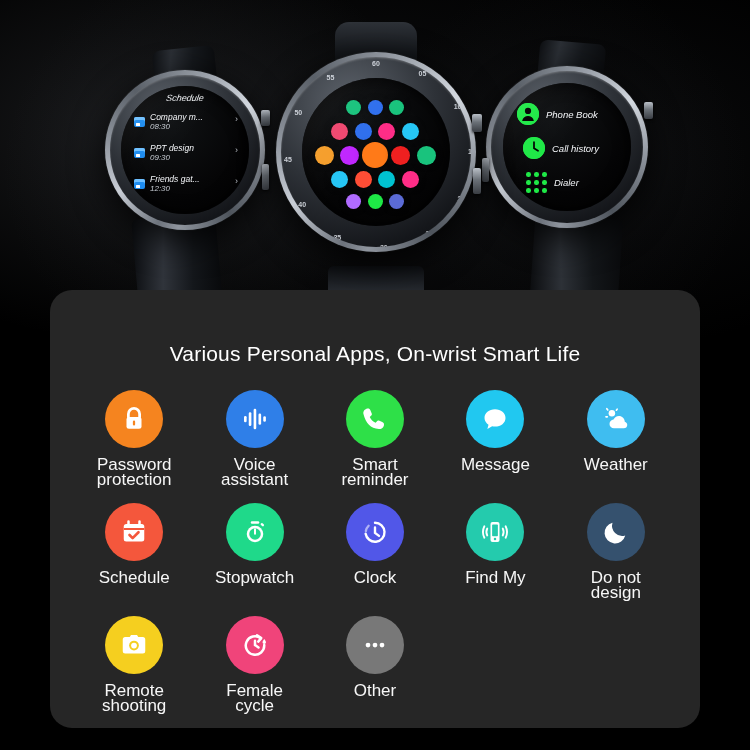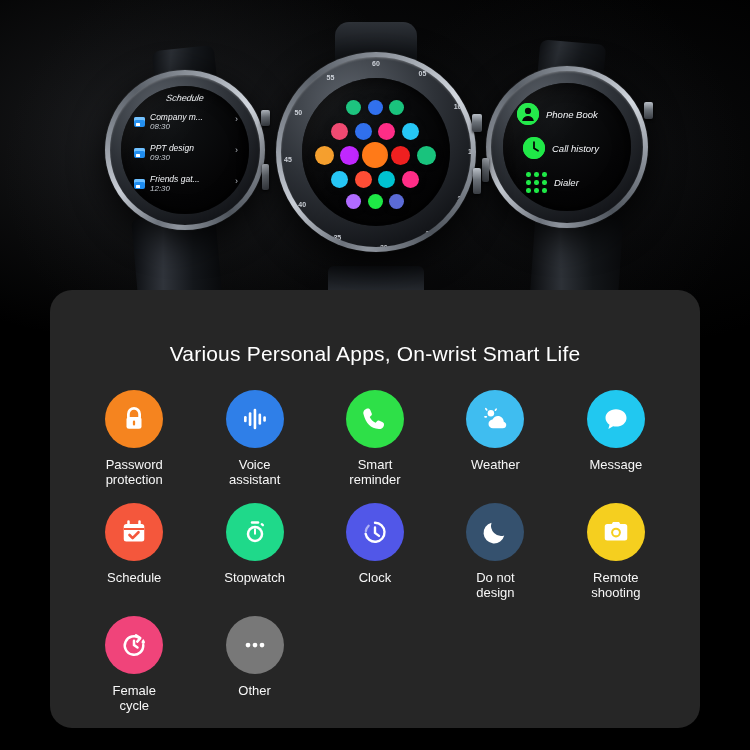--- a/index.html
+++ b/index.html
@@ -134,21 +134,21 @@
     position:absolute; left:24px; right:24px; top:100px;
     display:grid; grid-template-columns:repeat(5,1fr); row-gap:16px;
   }
   .app { display:flex; flex-direction:column; align-items:center; }
   .app-ico {
     width:58px; height:58px; border-radius:50%;
     display:flex; align-items:center; justify-content:center;
     position:relative;
   }
   .app-label {
-    margin-top:9px; color:#f7f7f7; font-size:13px; line-height:15px;
+    margin-top:9px; color:#f7f7f7; font-size:17px; line-height:15px;
     text-align:center; white-space:pre-line;
   }
 </style>
 </head>
 <body>
 
 <div class="hero"></div>
 
 <div class="watch-stage">
 
@@ -502,42 +502,42 @@
       <div class="app">
         <div class="app-ico" style="background: rgb(46, 224, 72);">
           <svg viewBox="0 0 24 24" width="30" height="30">
             <path d="M6.4 3.6c1 0 1.5.5 1.9 1.4l1 2.3c.4.9.2 1.5-.5 2.1l-1 .9c.9 2 2.6 3.7 4.7 4.6l.9-1c.6-.7 1.2-.8 2.1-.5l2.3 1c.9.4 1.4.9 1.4 1.9 0 2.2-1.9 4-4.1 3.7C8.4 19.2 4.8 15.6 2.7 7.7 2.4 5.5 4.2 3.6 6.4 3.6z" fill="#fff"></path>
           </svg>
         </div>
         <div class="app-label">Smart
 reminder</div>
       </div>
       <div class="app">
+        <div class="app-ico" style="background: rgb(33, 200, 240);">
+          <svg viewBox="0 0 24 24" width="30" height="30">
+            <path d="M12 4.2c4.8 0 8.4 3 8.4 6.9s-3.6 6.9-8.4 6.9c-.8 0-1.6-.1-2.3-.2l-3.8 2.1.9-3.3C5 15.3 3.6 13.3 3.6 11.1 3.6 7.2 7.2 4.2 12 4.2z" fill="#fff"></path>
+          </svg>
+        </div>
+        <div class="app-label">Message</div>
+      </div>
+      <div class="app">
         <div class="app-ico" style="background: rgb(63, 189, 240);">
           <svg viewBox="0 0 24 24" width="30" height="30">
             <g fill="#fff">
               <circle cx="8.7" cy="7.4" r="2.6"></circle>
               <rect x="4.4" y="3" width="1.3" height="2.6" rx=".65" transform="rotate(-35 5 4.3)"></rect>
               <rect x="12" y="3.3" width="1.3" height="2.4" rx=".65" transform="rotate(35 12.6 4.5)"></rect>
               <rect x="3.3" y="9.6" width="2.4" height="1.3" rx=".65"></rect>
               <path d="M10.4 19.4c-2 0-3.6-1.6-3.6-3.5 0-1.8 1.4-3.3 3.2-3.5.7-1.7 2.4-2.9 4.3-2.9 2.6 0 4.7 2 4.7 4.5v.2c1.2.3 2 1.3 2 2.5 0 1.5-1.2 2.7-2.8 2.7z"></path>
             </g>
           </svg>
         </div>
         <div class="app-label">Weather</div>
       </div>
       <div class="app">
-        <div class="app-ico" style="background: rgb(33, 200, 240);">
-          <svg viewBox="0 0 24 24" width="30" height="30">
-            <path d="M12 4.2c4.8 0 8.4 3 8.4 6.9s-3.6 6.9-8.4 6.9c-.8 0-1.6-.1-2.3-.2l-3.8 2.1.9-3.3C5 15.3 3.6 13.3 3.6 11.1 3.6 7.2 7.2 4.2 12 4.2z" fill="#fff"></path>
-          </svg>
-        </div>
-        <div class="app-label">Message</div>
-      </div>
-      <div class="app">
         <div class="app-ico" style="background: rgb(244, 87, 60);">
           <svg viewBox="0 0 24 24" width="30" height="30">
             <rect x="3.8" y="5.6" width="16.4" height="14" rx="2" fill="#fff"></rect>
             <path d="M3.9 9.6h16.2" stroke="#f4573c" stroke-width="1.6"></path>
             <path d="M7.6 3.6v3.4M16.4 3.6v3.4" stroke="#fff" stroke-width="2" stroke-linecap="round"></path>
             <path d="M8.4 14.4l2.5 2.5 4.7-4.7" stroke="#f4573c" stroke-width="2.1" fill="none" stroke-linecap="round" stroke-linejoin="round"></path>
           </svg>
         </div>
         <div class="app-label">Schedule</div>
       </div>
@@ -557,20 +557,31 @@
         <div class="app-ico" style="background: rgb(81, 87, 232);">
           <svg viewBox="0 0 24 24" width="30" height="30">
             <path d="M12 4.6a7.6 7.6 0 1 1-7.5 8.8" stroke="#fff" stroke-width="1.9" fill="none" stroke-linecap="round"></path>
             <path d="M4.7 11.2A7.6 7.6 0 0 1 6.9 7" stroke="#fff" stroke-width="1.9" fill="none" stroke-linecap="round" opacity=".55"></path>
             <path d="M12 8.4v4.4l3.2 2.3" stroke="#fff" stroke-width="1.9" fill="none" stroke-linecap="round"></path>
           </svg>
         </div>
         <div class="app-label">Clock</div>
       </div>
       <div class="app">
+        <div class="app-ico" style="background: rgb(36, 203, 173);">
+          <svg viewBox="0 0 24 24" width="30" height="30">
+            <rect x="8.4" y="4" width="7.2" height="16" rx="1.6" fill="#fff"></rect>
+            <rect x="9.7" y="6" width="4.6" height="9.4" rx=".6" fill="#24cbad"></rect>
+            <circle cx="12" cy="17.6" r="1" fill="#24cbad"></circle>
+            <path d="M5.8 9.2c-.9 1.8-.9 3.8 0 5.6M3.5 7.4c-1.5 3-1.5 6.2 0 9.2M18.2 9.2c.9 1.8.9 3.8 0 5.6M20.5 7.4c1.5 3 1.5 6.2 0 9.2" stroke="#fff" stroke-width="1.5" fill="none" stroke-linecap="round"></path>
+          </svg>
+        </div>
+        <div class="app-label">Find My</div>
+      </div>
+      <div class="app">
         <div class="app-ico" style="background: rgb(53, 81, 110);">
           <svg viewBox="0 0 24 24" width="30" height="30">
             <path d="M19.4 14.8A8.2 8.2 0 0 1 9.2 4.6 8.4 8.4 0 1 0 19.4 14.8z" fill="#fff"></path>
           </svg>
         </div>
         <div class="app-label">Do not
 design</div>
       </div>
       <div class="app">
         <div class="app-ico" style="background: rgb(245, 207, 31);">

